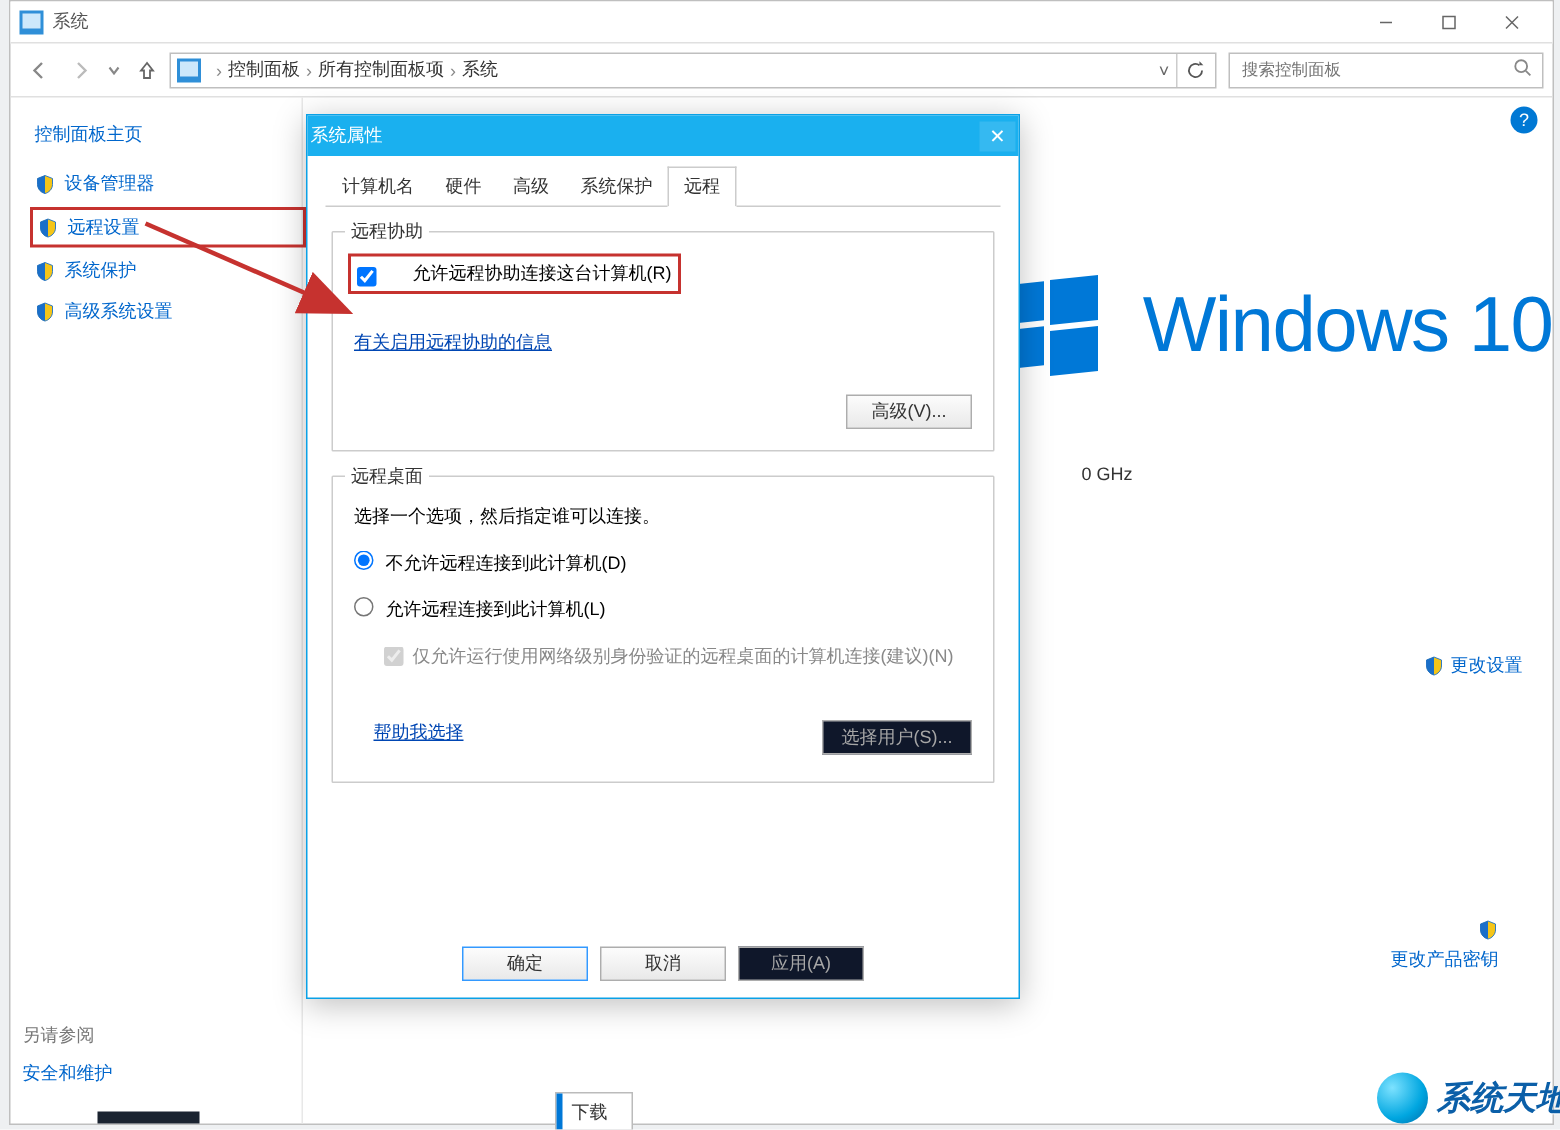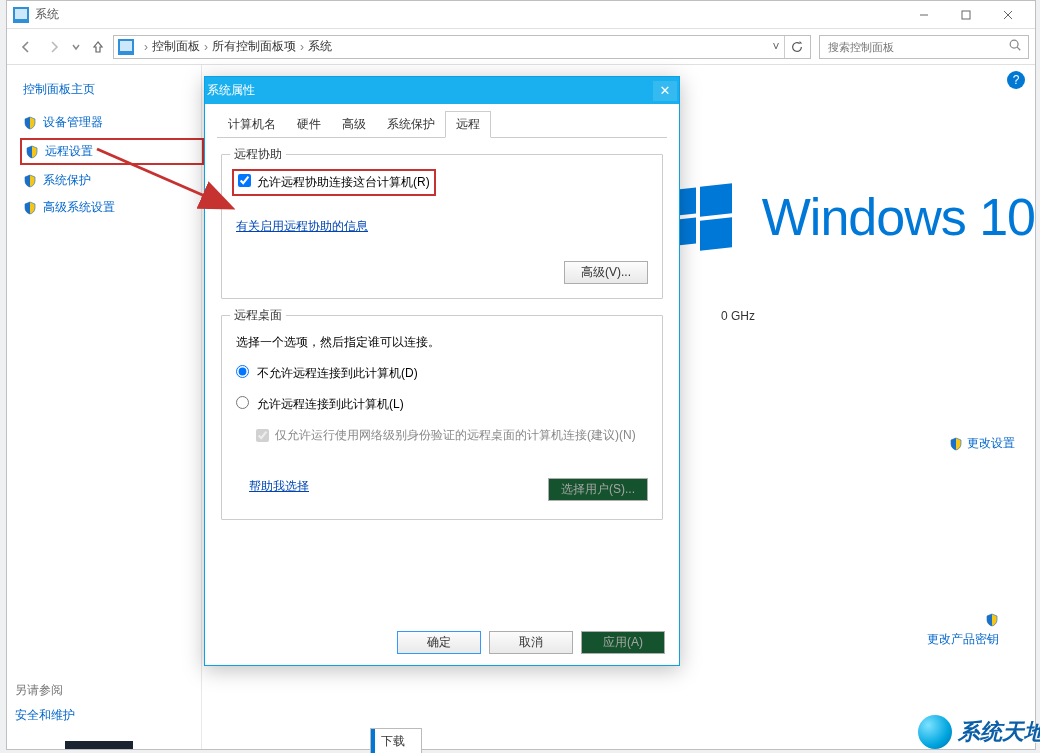--- a/index.html
+++ b/index.html
@@ -97,31 +97,31 @@
   .dlg-title .spacer{flex:1;}
   .dlg-close { width:24px; height:20px; display:flex; align-items:center; justify-content:center; color:#fff; background:rgba(255,255,255,0.12); font-size:13px;}
   .dlg-body { padding: 6px 12px 0 12px; }
   .tabs { display:flex; border-bottom:1px solid #ccc; }
   .tab { padding:4px 10px; border:1px solid transparent; border-bottom:none; color:#333; margin-right:-1px; position:relative; top:1px;}
   .tab.active { border-color:#ccc; background:#fff; border-bottom:1px solid #fff;}
   .group {
     border:1px solid #ccc; border-radius:1px; margin:16px 4px 0 4px; padding:18px 14px 14px 14px; position:relative;
   }
   .group-title { position:absolute; top:-9px; left:8px; background:#fff; padding:0 4px; color:#333;}
-  .chk-row { display:flex; align-items:flex-start; gap:6px;}
+  .chk-row { display:flex; align-items:flex-end; gap:24px;}
   .chk-row.highlight { outline:2px solid #c6322f; outline-offset:2px; display:inline-flex; padding:1px 2px;}
   input[type=checkbox], input[type=radio]{ margin:0; }
   .link { color:#0046b3; text-decoration:underline; cursor:pointer;}
   .btn { min-width:84px; height:23px; border:1px solid #adadad; background:linear-gradient(#fcfcfc,#e9e9e9); color:#333; font-size:12px; padding:0 12px;}
-  .btn:disabled { color:#a6a6a6; background:#14532d;}
+  .btn:disabled { color:#a6a6a6; background:#0f172a;}
   .radio-row { display:flex; align-items:flex-start; gap:8px; margin:6px 0;}
   .sub-chk { margin-left:20px; margin-top:14px; display:flex; align-items:flex-start; gap:6px; color:#888;}
   .sub-chk input{ position:relative; top:2px;}
   .bottom-row { display:flex; justify-content:space-between; margin-top:34px;margin-left:13px;}
-  .dlg-actions { position:absolute; bottom:0; left:0; right:0; height:46px; display:flex; justify-content:flex-end; align-items:center; gap:8px; padding:0 14px;}
+  .dlg-actions { position:absolute; bottom:0; left:0; right:0; height:46px; display:flex; justify-content:center; align-items:center; gap:8px; padding:0 14px;}
   
   .watermark { position:absolute; right:-6px; bottom:4px; display:flex; align-items:center; gap:6px;}
   .wm-icon { width:34px; height:34px; border-radius:50%; background: radial-gradient(circle at 30% 30%, #7de2ff, #00a6e0 60%, #006aa8);}
   .wm-text { font-size:22px; font-style:italic; font-weight:700; color:#0b5fa8; text-shadow:0 1px 0 #fff;}
 </style>
 </head>
 <body>
 
 <div class="window">
   <div class="titlebar">

